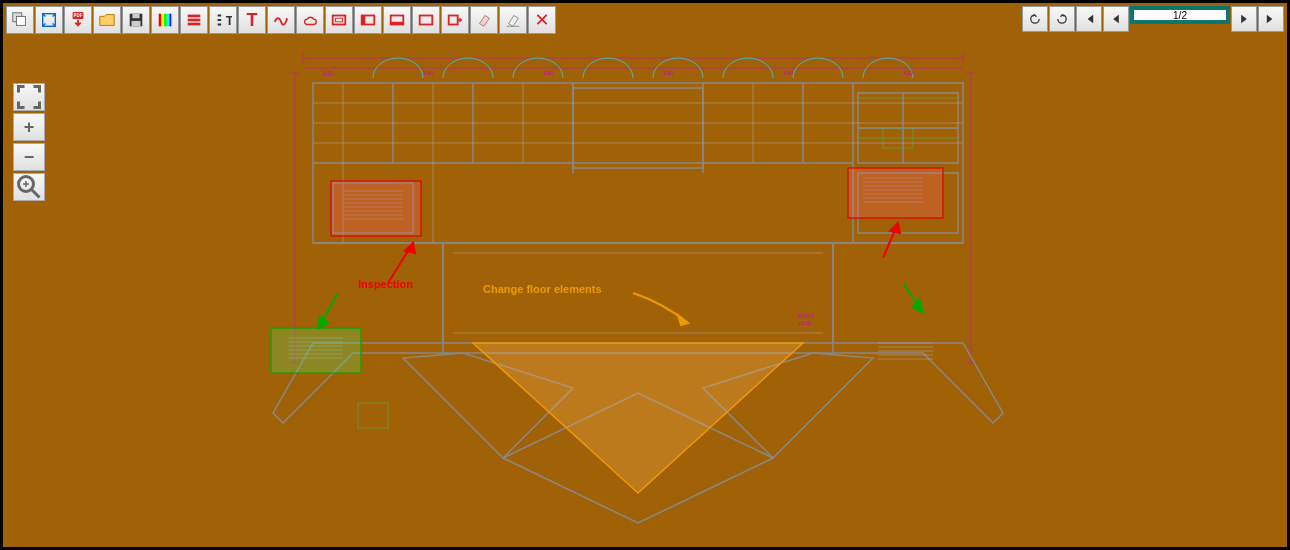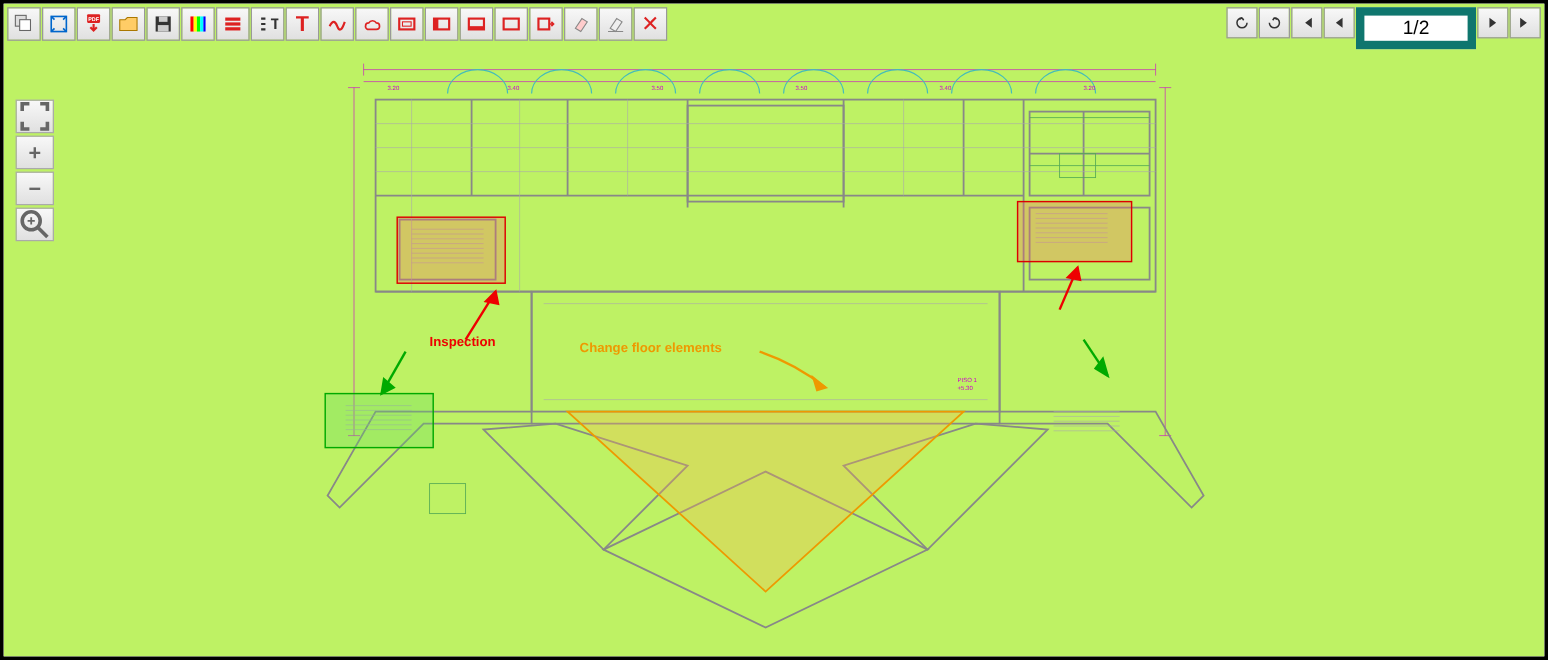--- a/index.html
+++ b/index.html
@@ -4,26 +4,26 @@
 <style>
 *{box-sizing:border-box;margin:0;padding:0}
 body{font-family:Arial,sans-serif;font-size:12px;background:#fff}
 .app{width:1290px;height:550px;border:3px solid #000;position:relative;overflow:hidden;background:#fff}
 .toolbar{position:absolute;top:3px;left:3px;display:flex;gap:1px;z-index:10}
 .tbtn{width:28px;height:28px;background:linear-gradient(#f8f8f8,#e0e0e0);border:1px solid #999;display:flex;align-items:center;justify-content:center;cursor:pointer;font-size:14px}
 .tbtn svg{width:18px;height:18px}
 .nav{position:absolute;top:3px;right:3px;display:flex;gap:1px;z-index:10}
 .nbtn{width:26px;height:26px;background:linear-gradient(#f8f8f8,#e0e0e0);border:1px solid #999;display:flex;align-items:center;justify-content:center;cursor:pointer}
 .nbtn svg{width:14px;height:14px}
-.ninput{height:35px;border:7px solid #0f766e;padding:0 6px;background:#fff;font-size:16px}
+.ninput{height:18px;border:4px solid #0f766e;padding:0 6px;background:#fff;font-size:10px}
 .page-input{width:100px;text-align:center}
 .model-select{width:180px}
 .side{position:absolute;top:80px;left:10px;display:flex;flex-direction:column;gap:2px;z-index:10}
 .sbtn{width:32px;height:28px;background:linear-gradient(#f8f8f8,#e0e0e0);border:1px solid #aaa;display:flex;align-items:center;justify-content:center;cursor:pointer;color:#666;font-size:18px;font-weight:bold}
-.canvas{position:absolute;inset:0;background:#bef264}
+.canvas{position:absolute;inset:0;background:#a16207}
 .plan{position:absolute;left:240px;top:40px;width:800px;height:500px}
 .wall{stroke:#888;stroke-width:1.5;fill:none}
 .thin{stroke:#aaa;stroke-width:0.5;fill:none}
 .dim{stroke:#c0c;stroke-width:0.5;fill:none}
 .dimtxt{fill:#c0c;font-size:5px}
 .grn{stroke:#5a5;stroke-width:0.7;fill:none}
 .cyan{stroke:#4bb;stroke-width:1;fill:none}
 .redbox{fill:rgba(255,100,100,0.3);stroke:#d00;stroke-width:1.2}
 .grnbox{fill:rgba(100,220,100,0.3);stroke:#0a0;stroke-width:1.2}
 .orgshape{fill:rgba(255,180,80,0.3);stroke:#e90;stroke-width:1.5}

